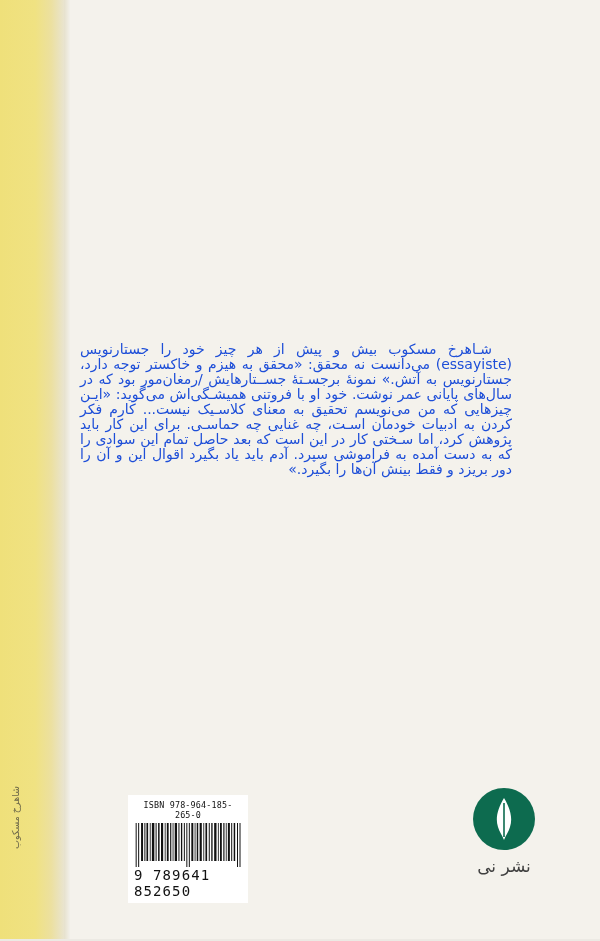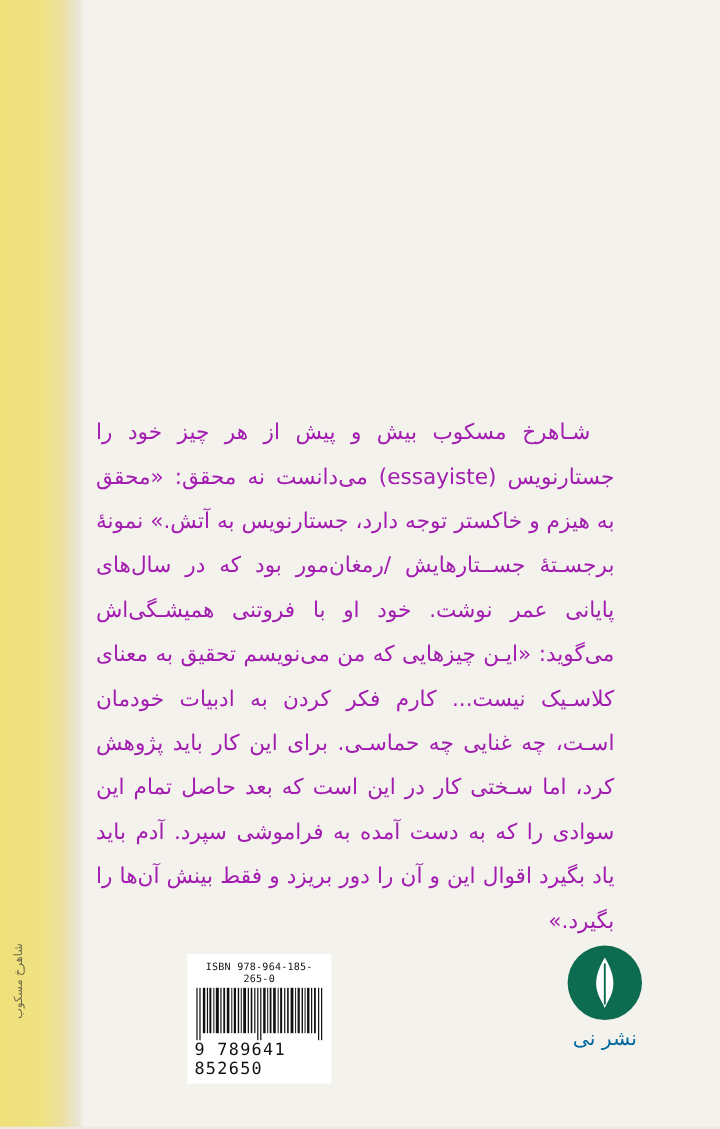--- a/index.html
+++ b/index.html
@@ -67,37 +67,37 @@
   }
 
   
   .blurb {
     position: absolute;
     top: 342px;
     right: 88px;
     width: 432px;
     direction: rtl;
     text-align: justify;
-    color: #a21caf;
-    font-size: 18px;
-    line-height: 37px;
+    color: #1d4ed8;
+    font-size: 14px;
+    line-height: 15px;
   }
   .blurb p {
     margin: 0 0 2px 0;
     text-align: justify;
     text-justify: inter-word;
   }
   .blurb p.indent {
     text-indent: 20px;
   }
 
   
   .barcode-box {
     position: absolute;
-    left: 156px;
+    left: 128px;
     top: 795px;
     width: 120px;
     background: #ffffff;
     padding: 5px 6px 4px 6px;
     box-sizing: border-box;
   }
   .isbn-line {
     font-family: "DejaVu Sans Mono", "Liberation Mono", monospace;
     font-size: 8.4px;
     color: #111;
@@ -138,21 +138,21 @@
   }
   .logo-leaf {
     position: absolute;
     left: 50%;
     top: 50%;
     transform: translate(-50%, -50%);
   }
   .logo-name {
     margin-top: 6px;
     font-size: 17px;
-    color: #0369a1;
+    color: #404040;
     direction: rtl;
     letter-spacing: 0.5px;
   }
 
   
   .bottom-shade {
     position: absolute;
     left: 0;
     bottom: 0;
     width: 600px;

